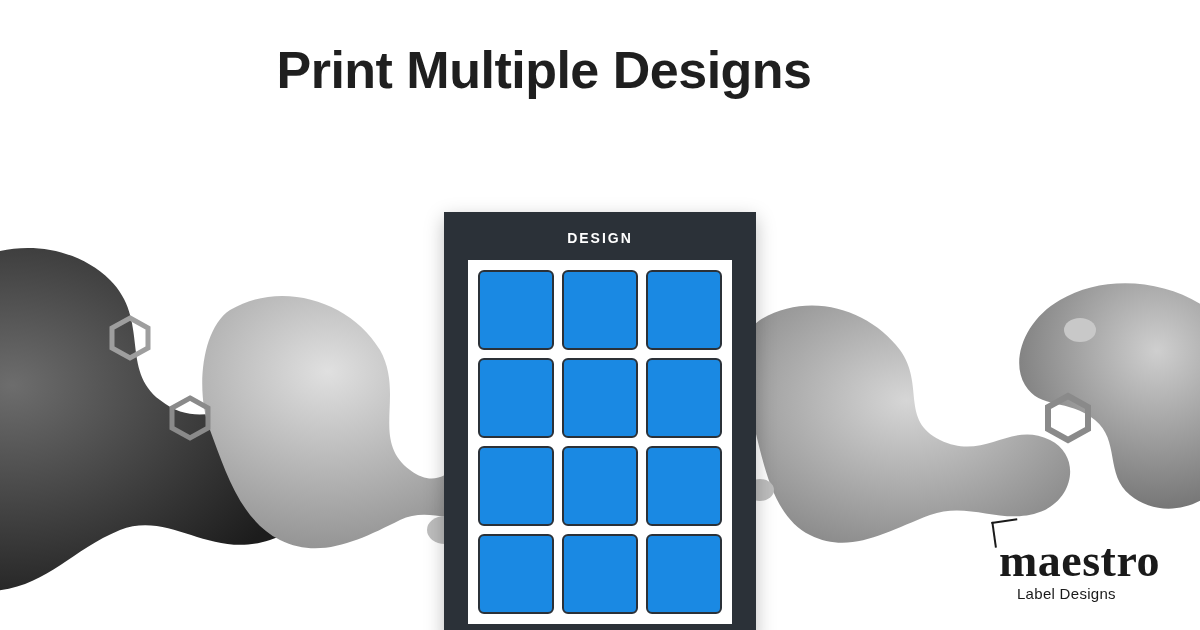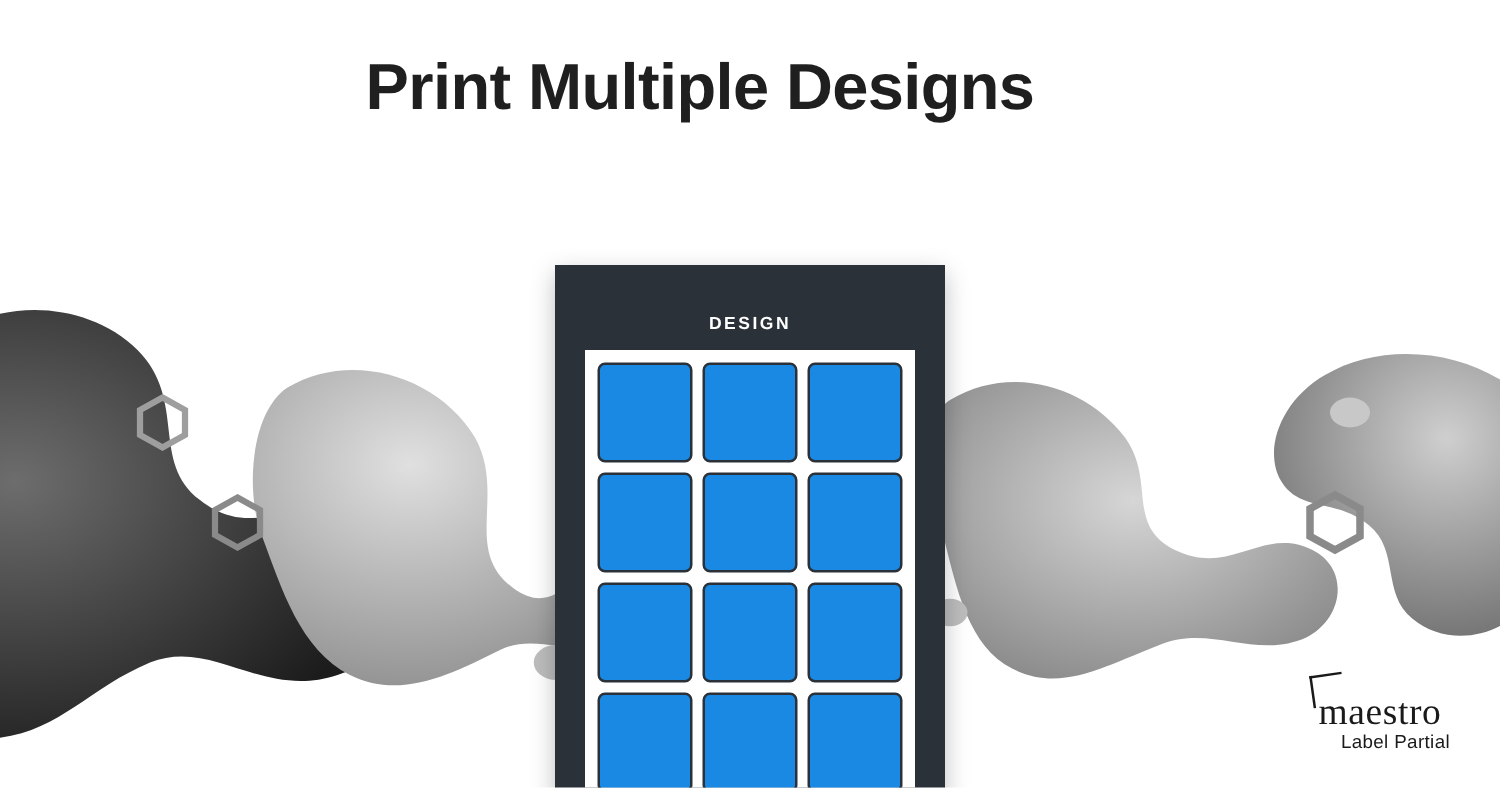--- a/index.html
+++ b/index.html
@@ -13,21 +13,21 @@
   }
   .bg-blobs {
     position: absolute;
     top: 0; left: 0;
     width: 1200px; height: 630px;
     z-index: 0;
   }
   .heading {
     position: absolute;
     top: 38px;
-    left: 16px;
+    left: 0;
     width: 1088px;
     text-align: center;
     font-weight: 800;
     font-size: 52px;
     line-height: 1.25;
     color: #1f1f1f;
     z-index: 5;
     letter-spacing: -0.5px;
   }
   .panel {
@@ -40,21 +40,20 @@
     box-shadow: 0 6px 18px rgba(0,0,0,0.25);
     z-index: 4;
   }
   .panel-title {
     color: #ffffff;
     font-size: 14px;
     font-weight: 700;
     letter-spacing: 2px;
     text-align: center;
     padding: 18px 0 14px 0;
-    margin-top: 20px;
   }
   .sheet {
     background: #ffffff;
     margin: 0 24px;
     padding: 10px;
     display: grid;
     grid-template-columns: repeat(3, 1fr);
     grid-auto-rows: 80px;
     gap: 8px;
   }
@@ -76,22 +75,22 @@
     left: -6px;
     top: -14px;
     width: 26px;
     height: 26px;
     border-top: 2px solid #1a1a1a;
     border-left: 2px solid #1a1a1a;
     transform: rotate(-8deg);
   }
   .logo-main {
     font-family: Georgia, "Times New Roman", serif;
-    font-size: 30px;
-    font-weight: 400;
+    font-size: 46px;
+    font-weight: 700;
     letter-spacing: 0.5px;
     position: relative;
   }
   .logo-sub {
     font-family: Arial, sans-serif;
     font-size: 15px;
     letter-spacing: 0.3px;
     margin-top: -2px;
     padding-left: 18px;
   }
@@ -186,14 +185,14 @@
     <div class="label-cell"></div>
     <div class="label-cell"></div>
   </div>
 </div>
 
 <div class="logo">
   <div class="logo-main">
     <span class="logo-mark"></span>
     <span>maestro</span>
   </div>
-  <div class="logo-sub">Label Partial</div>
+  <div class="logo-sub">Label Designs</div>
 </div>
 
 </body></html>

